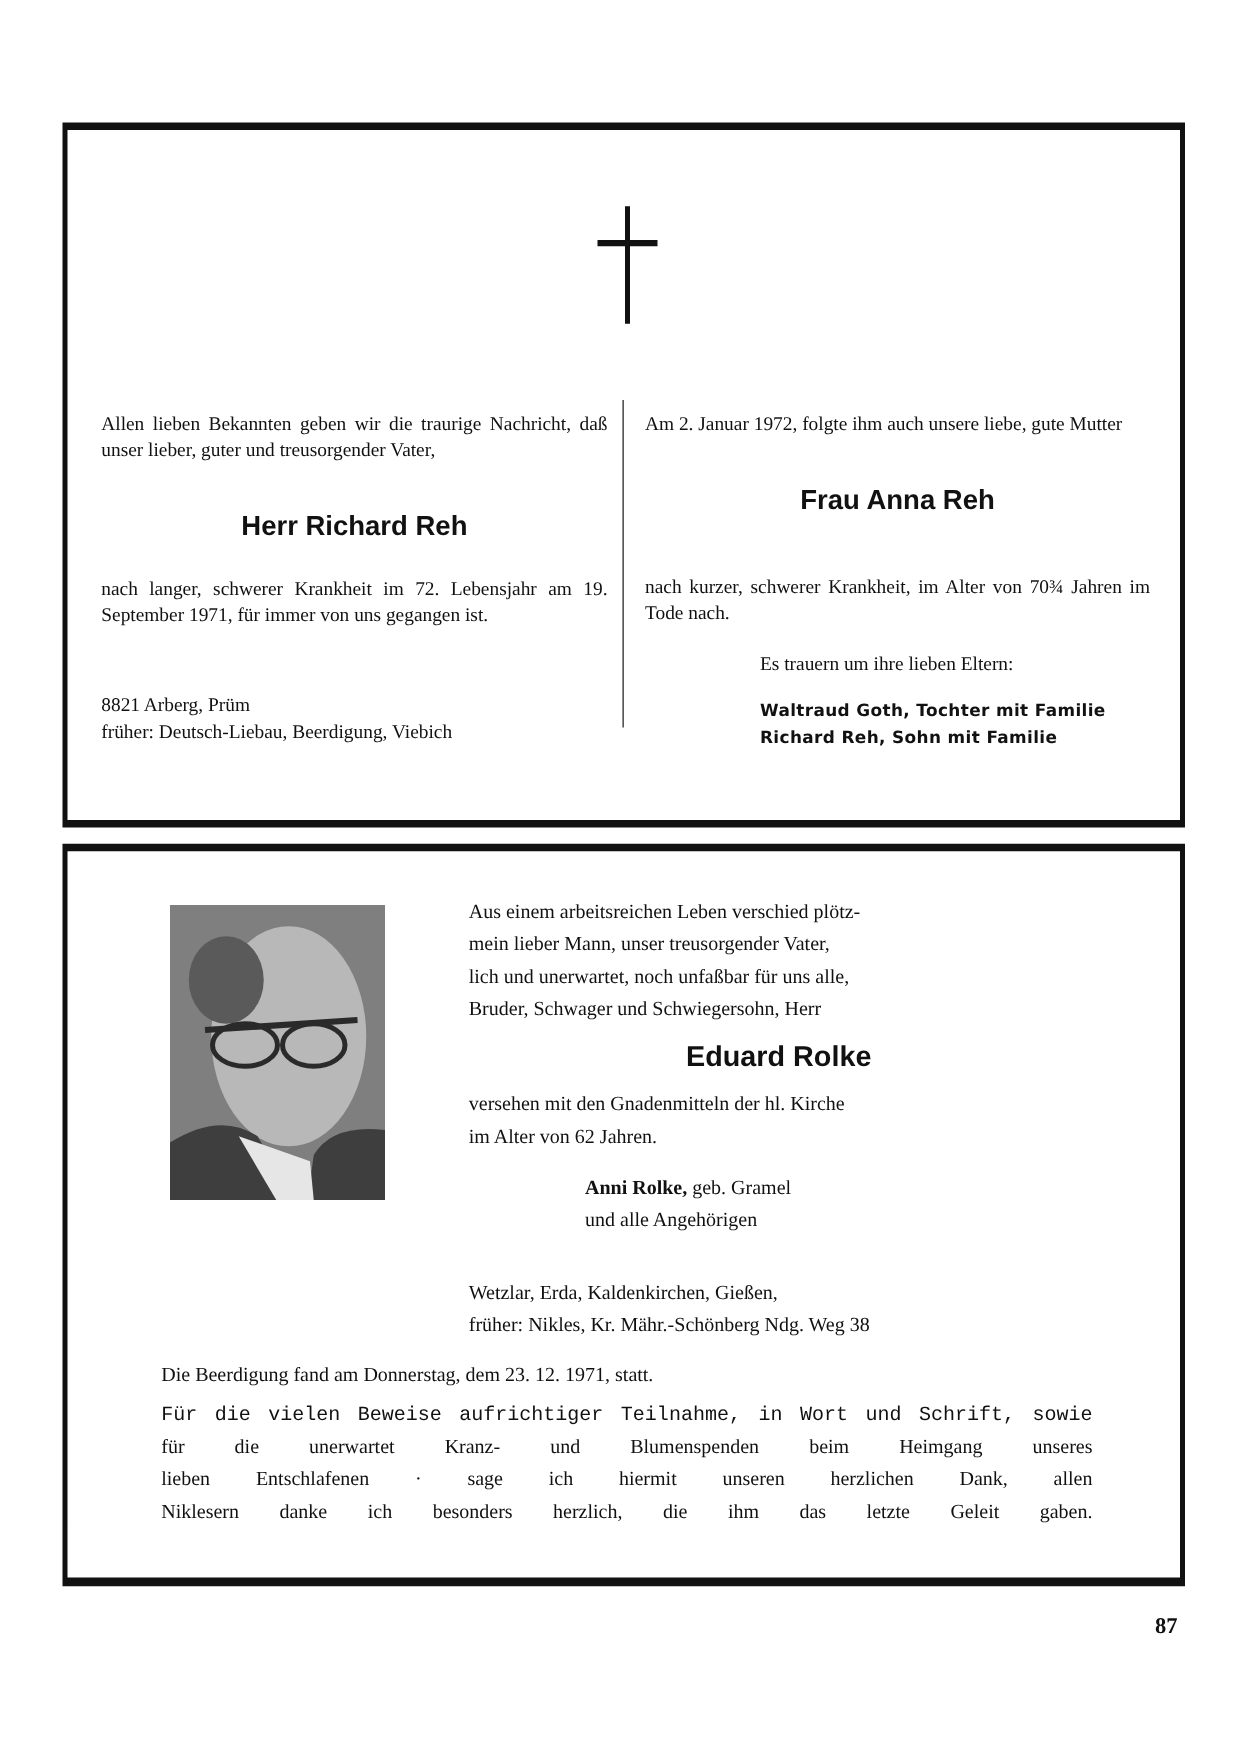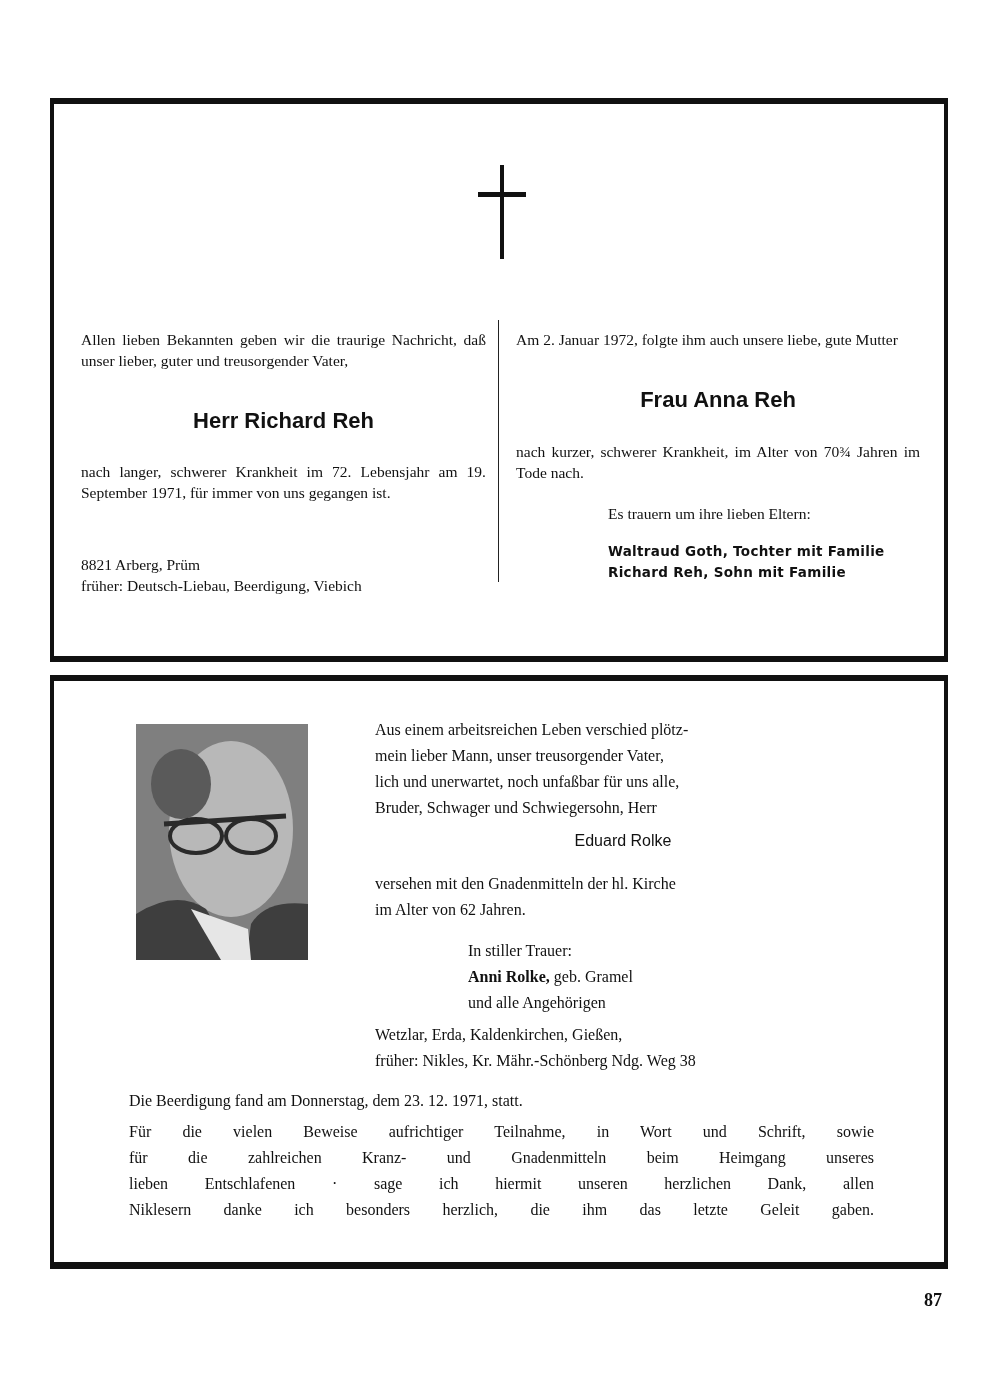--- a/index.html
+++ b/index.html
@@ -23,21 +23,21 @@
 
   .mourner { font-family: "DejaVu Sans", sans-serif; font-weight: bold; font-size: 13.5px; line-height: 21px; letter-spacing: 0.3px; }
 
   
   #box2 { position: absolute; left: 50px; top: 675px; width: 898px; height: 594px; box-sizing: border-box;
           border-left: 4px solid #111; border-right: 4px solid #111; border-top: 6px solid #111; border-bottom: 7px solid #111; }
   #photo { position: absolute; left: 136px; top: 724px; width: 172px; height: 236px; overflow: hidden;
            background: radial-gradient(ellipse at 55% 45%, #bdbdbd 0%, #9a9a9a 35%, #6e6e6e 70%, #4d4d4d 100%); }
   .t2 { font-family: "Liberation Serif", "DejaVu Serif", serif; font-size: 16px; line-height: 26px; }
   .t2 p { margin: 0; }
-  .name2 { font-family: "Liberation Sans", "DejaVu Sans", sans-serif; font-weight: normal; font-size: 16px; }
+  .name2 { font-family: "Liberation Sans", "DejaVu Sans", sans-serif; font-weight: bold; font-size: 23px; }
 
   #page-number { position: absolute; left: 924px; top: 1290px; font-family: "Liberation Serif", "DejaVu Serif", serif; font-weight: bold; font-size: 18px; }
 </style>
 </head>
 <body>
 
 <div id="box1"></div>
 <div id="cross-v"></div>
 <div id="cross-h"></div>
 <div id="divider"></div>
@@ -46,21 +46,21 @@
   <p class="just" style="height:63px;">Allen lieben Bekannten geben wir die traurige Nachricht, daß unser lieber, guter und treusorgender Vater,</p>
   <div class="name1" style="margin-top:18px; height:44px;">Herr Richard Reh</div>
   <p class="just" style="margin-top:7px; height:63px;">nach langer, schwerer Krankheit im 72. Lebensjahr am 19. September 1971, für immer von uns gegangen ist.</p>
   <p style="margin-top:30px;">8821 Arberg, Prüm</p>
   <p>früher: Deutsch-Liebau, Beerdigung, Viebich</p>
 </div>
 
 <div id="right-col" class="t1">
   <p class="just" style="height:42px;">Am 2. Januar 1972, folgte ihm auch unsere liebe, gute Mutter</p>
   <div class="name1" style="margin-top:18px; height:44px;">Frau Anna Reh</div>
-  <p class="just" style="margin-top:8px; height:42px;">nach kurzer, schwerer Krankheit, im Alter von 70¾ Jahren im Tode nach.</p>
+  <p class="just" style="margin-top:26px; height:42px;">nach kurzer, schwerer Krankheit, im Alter von 70¾ Jahren im Tode nach.</p>
   <div style="padding-left:92px;">
     <p style="margin-top:20px;">Es trauern um ihre lieben Eltern:</p>
     <div class="mourner" style="margin-top:17px;">Waltraud Goth, Tochter mit Familie</div>
     <div class="mourner">Richard Reh, Sohn mit Familie</div>
   </div>
 </div>
 
 <div id="box2"></div>
 
 <div id="photo">
@@ -85,32 +85,31 @@
 </div>
 
 <div class="abs name2" style="left:375px; top:832px; width:496px; text-align:center;">Eduard Rolke</div>
 
 <div class="abs t2" style="left:375px; top:871px; width:500px;">
   <p>versehen mit den Gnadenmitteln der hl. Kirche</p>
   <p>im Alter von 62 Jahren.</p>
 </div>
 
 <div class="abs t2" style="left:468px; top:938px; width:400px;">
-  <p>In stiller Trauer:</p>
   <p><b>Anni Rolke,</b><span> geb. Gramel</span></p>
   <p>und alle Angehörigen</p>
 </div>
 
 <div class="abs t2" style="left:375px; top:1022px; width:500px;">
   <p>Wetzlar, Erda, Kaldenkirchen, Gießen,</p>
   <p>früher: Nikles, Kr. Mähr.-Schönberg Ndg. Weg 38</p>
 </div>
 
 <div class="abs t2" style="left:129px; top:1088px; width:745px;">Die Beerdigung fand am Donnerstag, dem 23. 12. 1971, statt.</div>
 
 <div class="abs t2" style="left:129px; top:1119px; width:745px;">
-  <p class="just" style="text-align-last: justify;">Für die vielen Beweise aufrichtiger Teilnahme, in Wort und Schrift, sowie</p>
-  <p class="just" style="text-align-last: justify;">für die zahlreichen Kranz- und Gnadenmitteln beim Heimgang unseres</p>
+  <p class="just" style="text-align-last: justify; font-family: Liberation Mono, monospace;">Für die vielen Beweise aufrichtiger Teilnahme, in Wort und Schrift, sowie</p>
+  <p class="just" style="text-align-last: justify;">für die unerwartet Kranz- und Blumenspenden beim Heimgang unseres</p>
   <p class="just" style="text-align-last: justify; font-family: Liberation Serif, serif;">lieben Entschlafenen · sage ich hiermit unseren herzlichen Dank, allen</p>
   <p class="just" style="text-align-last: justify;">Niklesern danke ich besonders herzlich, die ihm das letzte Geleit gaben.</p>
 </div>
 
 <div id="page-number">87</div>
 
 </body></html>

